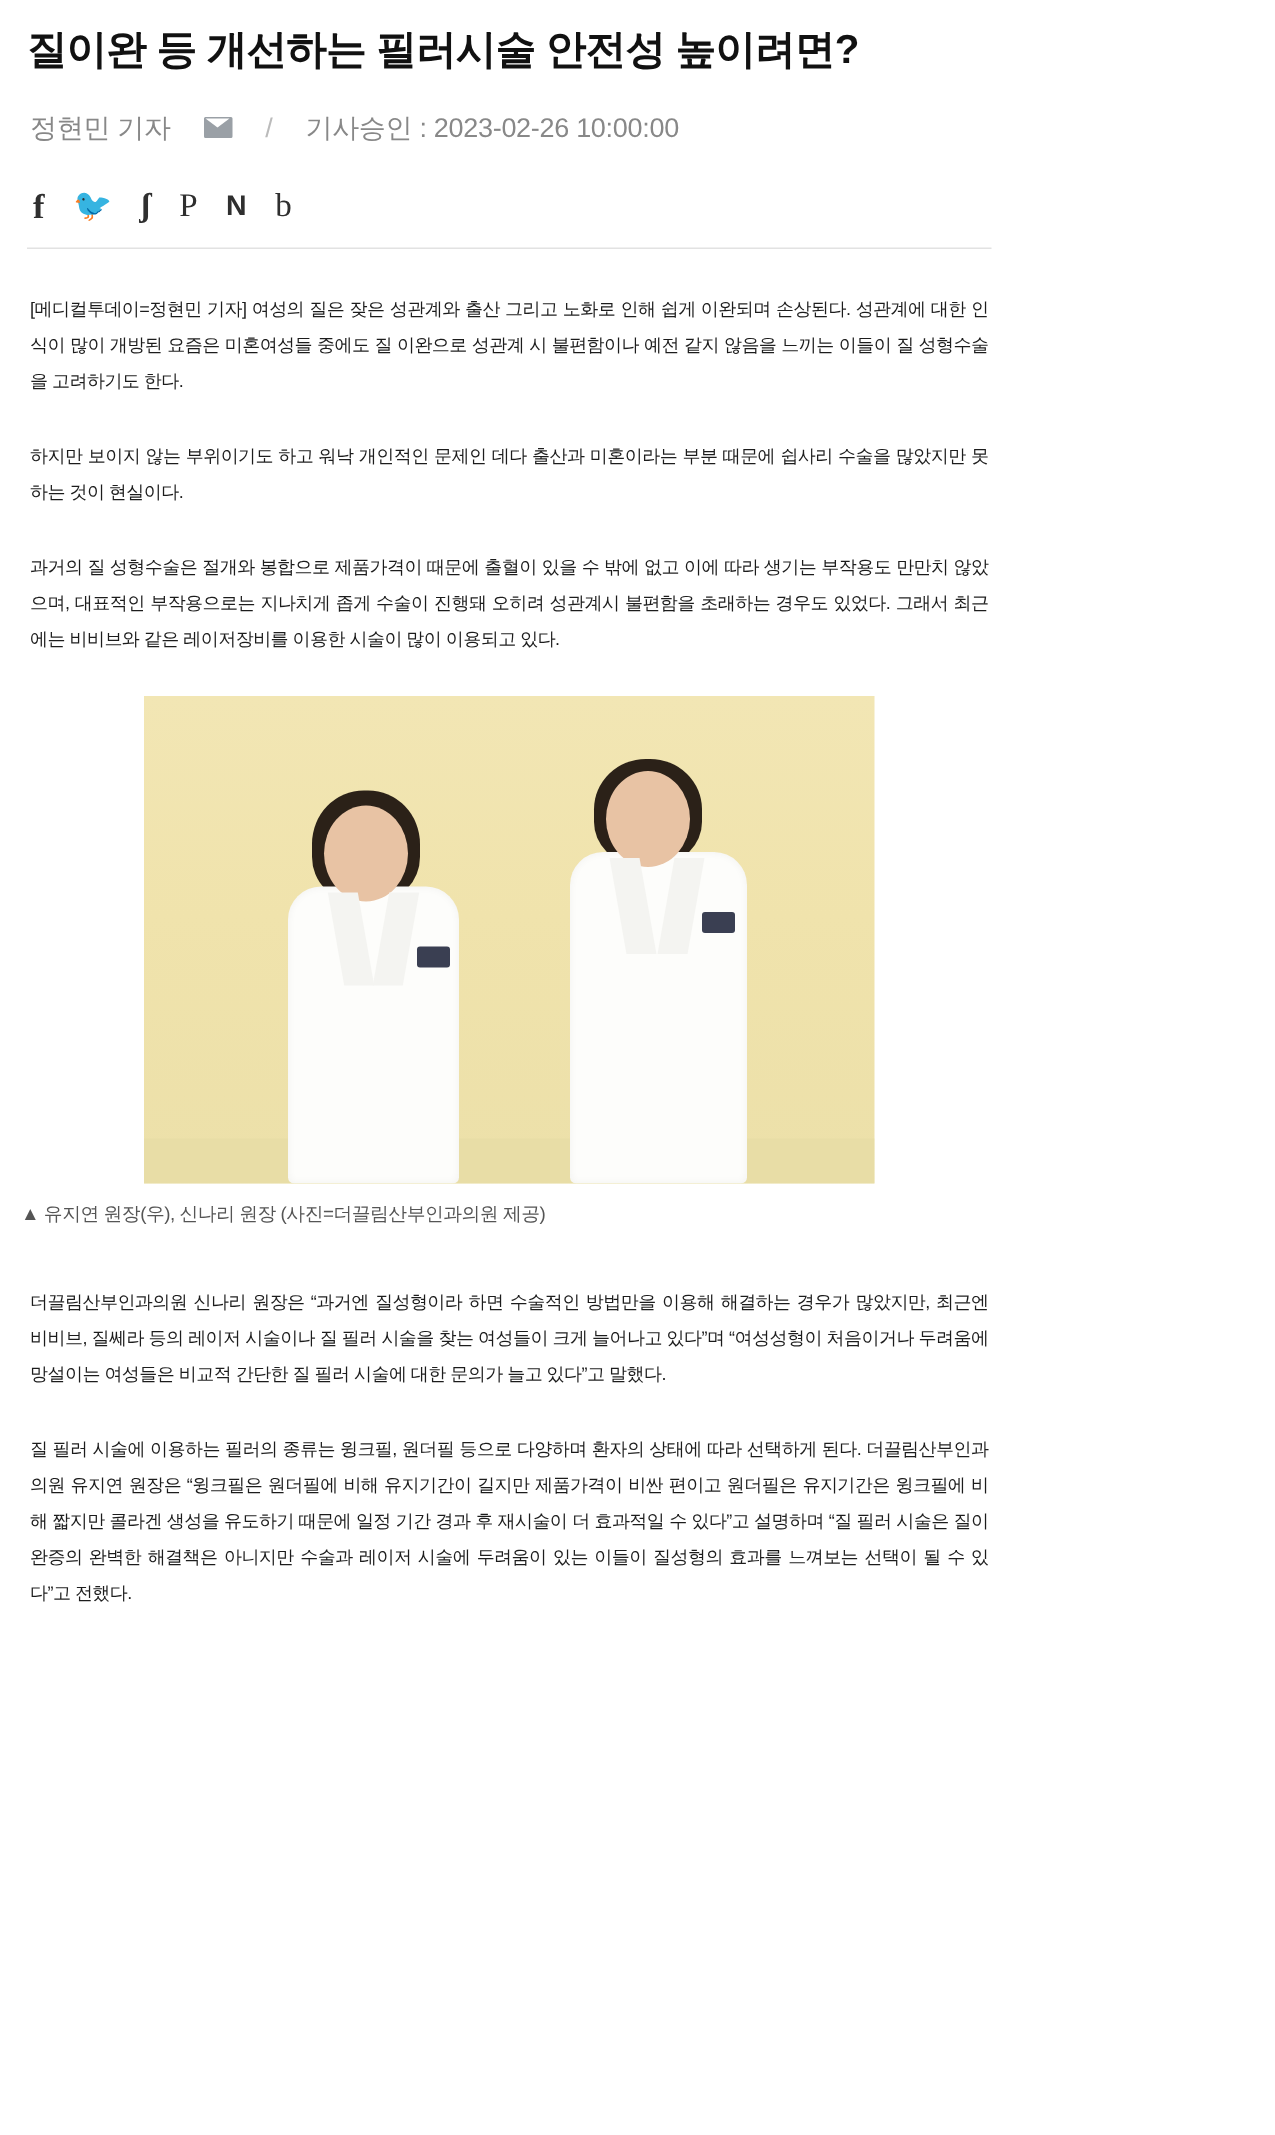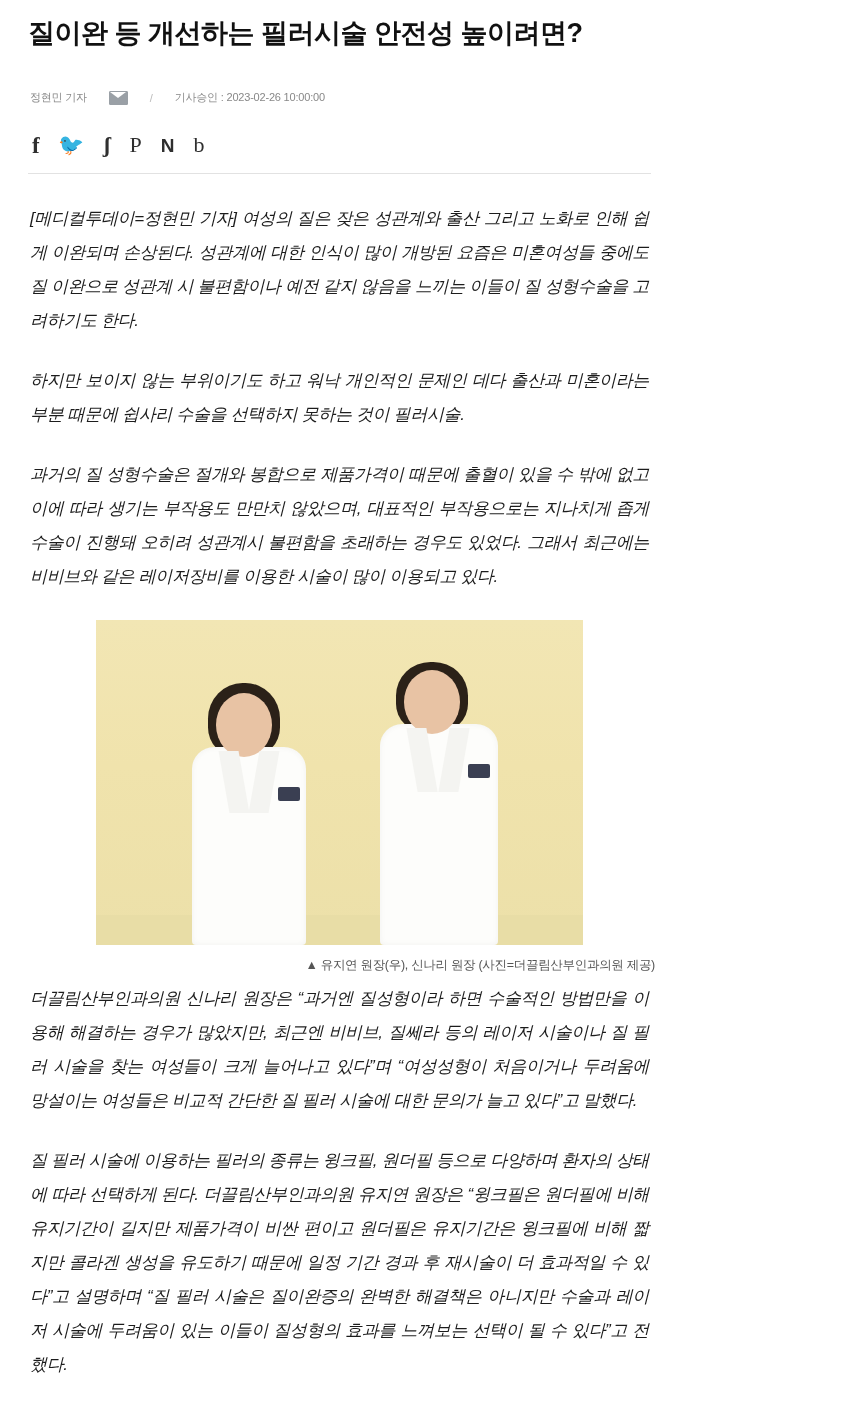--- a/index.html
+++ b/index.html
@@ -10,36 +10,36 @@
   body {
     width: 850px;
     min-height: 1423px;
     font-family: "Liberation Sans", sans-serif;
     color: #222;
     -webkit-font-smoothing: antialiased;
   }
   .page {
     width: 679px;
     box-sizing: border-box;
-    padding: 0 24px;
+    padding: 0 14px;
     position: relative;
   }
   .article-title {
     font-size: 27px;
     font-weight: bold;
     color: #111;
     letter-spacing: -0.5px;
     line-height: 1.3;
     margin: 16px 0 0 0;
     padding: 0 4px;
   }
   .byline {
-    margin-top: 39px;
+    margin-top: 22px;
     padding: 0 6px;
-    font-size: 11px;
+    font-size: 18px;
     color: #888;
     display: flex;
     align-items: center;
     gap: 22px;
     letter-spacing: -0.2px;
   }
   .byline .sep {
     color: #bbb;
   }
   .mail-icon {
@@ -97,31 +97,30 @@
   }
   .divider {
     margin: 14px 4px 0 4px;
     border-top: 1px solid #e2e2e2;
   }
   .body-text {
     padding: 0 6px;
     margin-top: 28px;
   }
   .body-text p {
-    font-size: 17px;
+    font-size: 12px;
     line-height: 2.0;
     color: #1c1c1c;
     margin: 0 0 26px 0;
     letter-spacing: -0.35px;
     text-align: justify;
-    font-style: italic;
   }
   .photo-wrap {
     margin-top: 6px;
-    text-align: right;
+    text-align: left;
   }
   .photo {
     width: 487px;
     height: 325px;
     margin: 0 auto;
     display: block;
     background: linear-gradient(180deg,#f2e6b4 0%, #f0e3ac 45%, #ece0a9 100%);
     position: relative;
     overflow: hidden;
   }
@@ -189,21 +188,21 @@
   .doc-right .lapelL { left: 54px; top: 68px; width: 20px; height: 64px; transform: skewX(10deg); }
   .doc-right .lapelR { left: 86px; top: 68px; width: 20px; height: 64px; transform: skewX(-10deg); }
   .doc-right .badge { left: 110px; top: 104px; }
   .photo-caption {
     margin-top: 12px;
     font-size: 12.5px;
     color: #555;
     letter-spacing: -0.3px;
   }
   .after-photo {
-    margin-top: 8px;
+    margin-top: 38px;
   }
 </style>
 </head>
 <body>
 
 <div class="page">
 
   <h1 class="article-title">질이완 등 개선하는 필러시술 안전성 높이려면?</h1>
 
   <div class="byline">
@@ -219,21 +218,21 @@
     <span class="sicon kakao">ʃ</span>
     <span class="sicon pinterest">P</span>
     <span class="sicon naver">N</span>
     <span class="sicon band">b</span>
   </div>
 
   <div class="divider"></div>
 
   <div class="body-text">
     <p>[메디컬투데이=정현민 기자] 여성의 질은 잦은 성관계와 출산 그리고 노화로 인해 쉽게 이완되며 손상된다. 성관계에 대한 인식이 많이 개방된 요즘은 미혼여성들 중에도 질 이완으로 성관계 시 불편함이나 예전 같지 않음을 느끼는 이들이 질 성형수술을 고려하기도 한다.</p>
-    <p>하지만 보이지 않는 부위이기도 하고 워낙 개인적인 문제인 데다 출산과 미혼이라는 부분 때문에 쉽사리 수술을 선택하지 못하는 것이 필러시술.</p>
+    <p>하지만 보이지 않는 부위이기도 하고 워낙 개인적인 문제인 데다 출산과 미혼이라는 부분 때문에 쉽사리 수술을 많았지만 못하는 것이 현실이다.</p>
     <p>과거의 질 성형수술은 절개와 봉합으로 제품가격이 때문에 출혈이 있을 수 밖에 없고 이에 따라 생기는 부작용도 만만치 않았으며, 대표적인 부작용으로는 지나치게 좁게 수술이 진행돼 오히려 성관계시 불편함을 초래하는 경우도 있었다. 그래서 최근에는 비비브와 같은 레이저장비를 이용한 시술이 많이 이용되고 있다.</p>
   </div>
 
   <div class="photo-wrap">
     <div class="photo">
       <div class="floor"></div>
       <div class="doc doc-left">
         <div class="hair"></div>
         <div class="head"></div>
         <div class="inner"></div>

